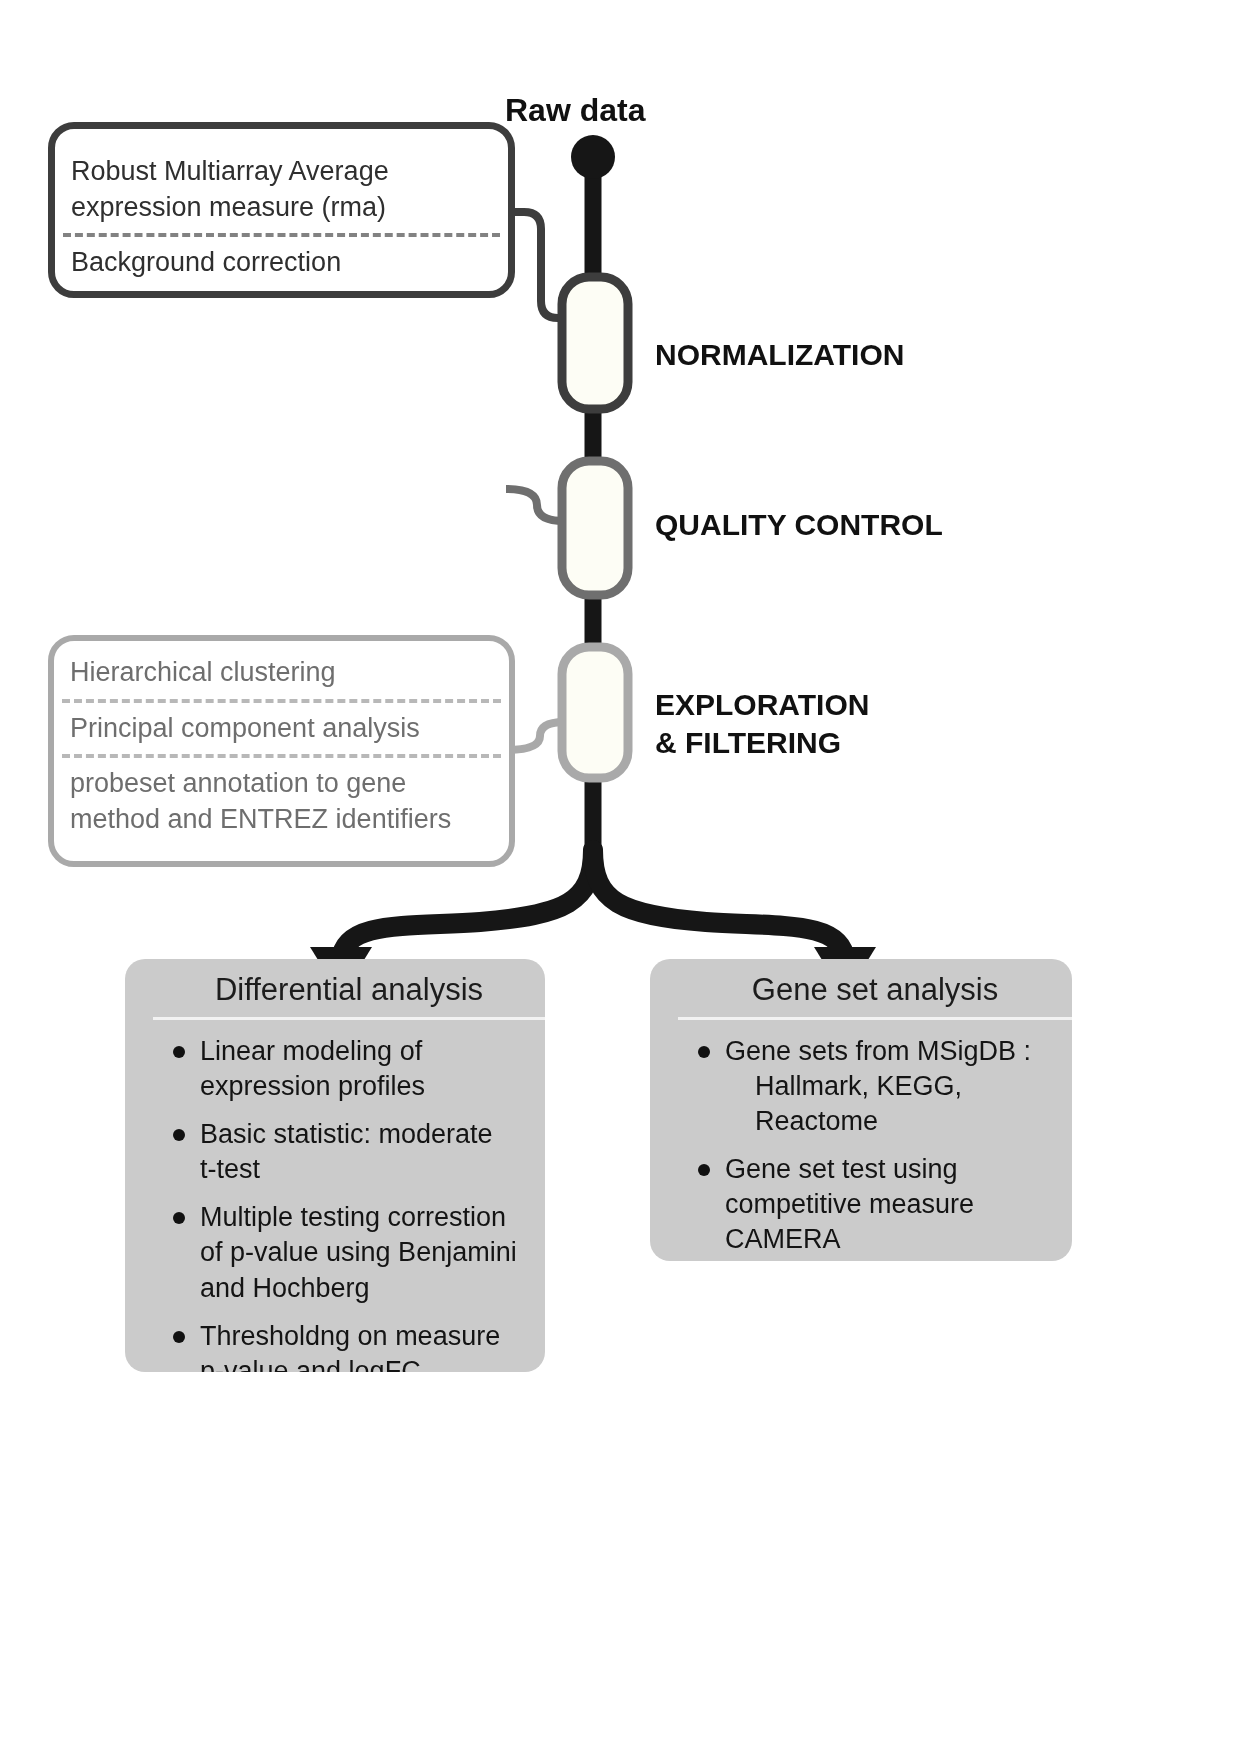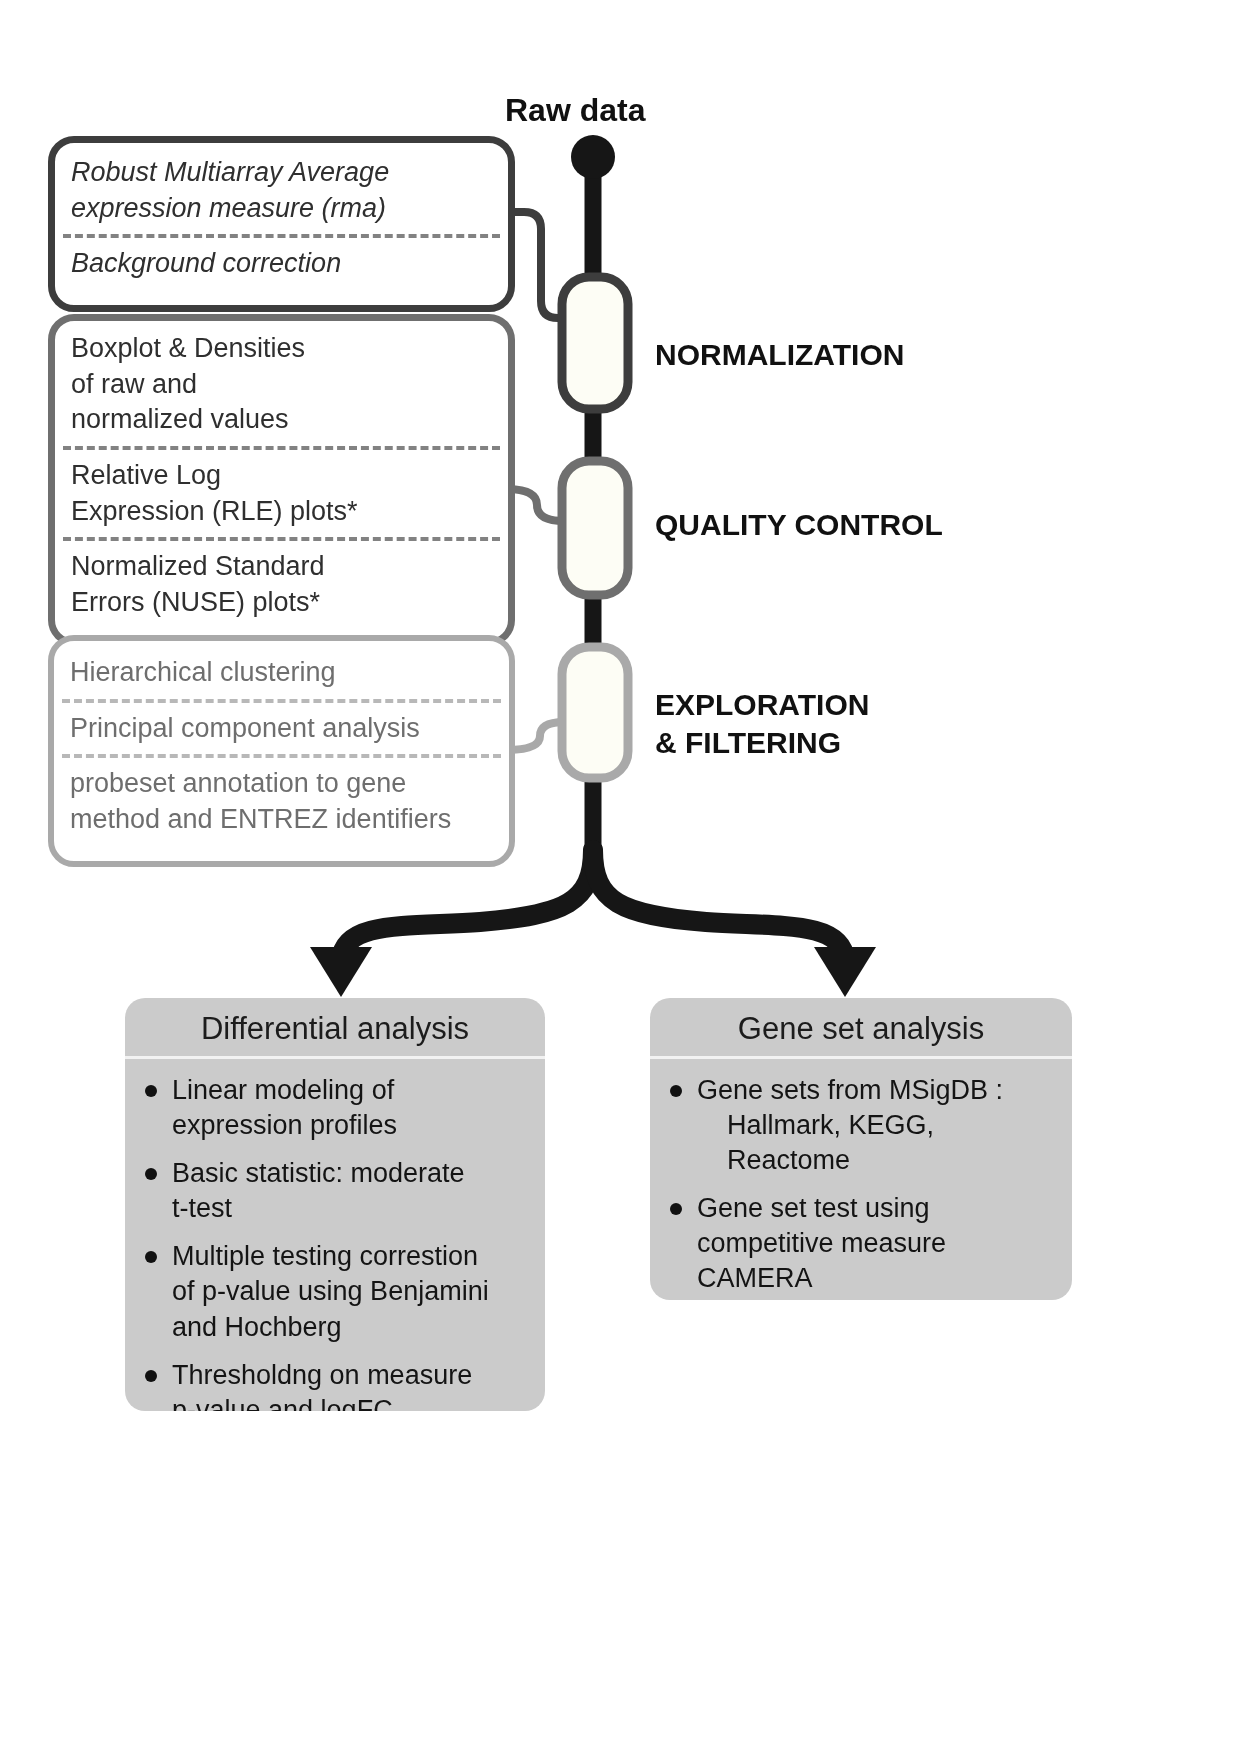--- a/index.html
+++ b/index.html
@@ -31,21 +31,21 @@
     position:absolute; left:505px; top:76px;
     font-size:32px; font-weight:700; color:#111;margin-top:16px;
   }
 
   
   .stepbox {
     position:absolute; left:48px; width:467px;
     background:#ffffff; border-radius:26px;
     box-sizing:border-box; overflow:hidden;
   }
-  .box1 { top:136px; height:176px; border:7px solid var(--stage1,#3d3d3d); padding-top:4px;font-style:italic; }
+  .box1 { top:122px; height:176px; border:7px solid var(--stage1,#3d3d3d); padding-top:17px; }
   .box2 { top:314px; height:332px; border:7px solid var(--stage2,#6f6f6f); padding-top:2px; }
   .box3 { top:635px; height:232px; border:6px solid var(--stage3,#a9a9a9); padding-top:6px; }
   .step {
     padding:8px 16px; font-size:27px; line-height:1.32;
     white-space:pre-line; color:var(--box_text_dark,#2f2f2f);
   }
   .box3 .step { color:var(--box_text_light,#6e6e6e); }
   .divider { border-top:4px dashed #828282; margin:0 8px; height:0; }
   .box3 .divider { border-top-color:#b8b8b8; }
 
@@ -54,23 +54,23 @@
     position:absolute; left:655px;
     font-size:30px; font-weight:700; color:#111;
     white-space:pre-line; line-height:1.27;
   }
   .label1 { top:336px; }
   .label2 { top:506px; }
   .label3 { top:686px; }
 
   
   .panel {
-    position:absolute; top:998px;
+    position:absolute; top:959px;
     background:var(--panel_bg,#cbcbcb);
-    border-radius:20px; box-sizing:border-box; overflow:hidden;
+    border-radius:20px; box-sizing:border-box; overflow:hidden;padding-left:28px;
   }
   .panel-left  { left:125px; width:420px; height:413px; }
   .panel-right { left:650px; width:422px; height:302px; }
   .panel-title {
     text-align:center; font-size:31px; color:#1c1c1c;
     padding:13px 0 9px;
   }
   .panel-sep { height:3px; background:#f2f2f2; }
   ul.bullets { margin:14px 0 0; padding:0 8px 0 14px; list-style:none; }
   ul.bullets li {
@@ -110,31 +110,20 @@
 
   <div class="raw-label">Raw data</div>
 
   <div class="stepbox box1">
     <div class="step">Robust Multiarray Average
 expression measure (rma)</div>
     <div class="divider"></div>
     <div class="step">Background correction</div>
   </div>
 
-  <div class="stepbox box2">
-    <div class="step">Boxplot &amp; Densities
-of raw and
-normalized values</div>
-    <div class="divider"></div>
-    <div class="step">Relative Log
-Expression (RLE) plots*</div>
-    <div class="divider"></div>
-    <div class="step">Normalized Standard
-Errors (NUSE) plots*</div>
-  </div>
 
   <div class="stepbox box3">
     <div class="step">Hierarchical clustering</div>
     <div class="divider"></div>
     <div class="step">Principal component analysis</div>
     <div class="divider"></div>
     <div class="step">probeset annotation to gene
 method and ENTREZ identifiers</div>
   </div>
 

